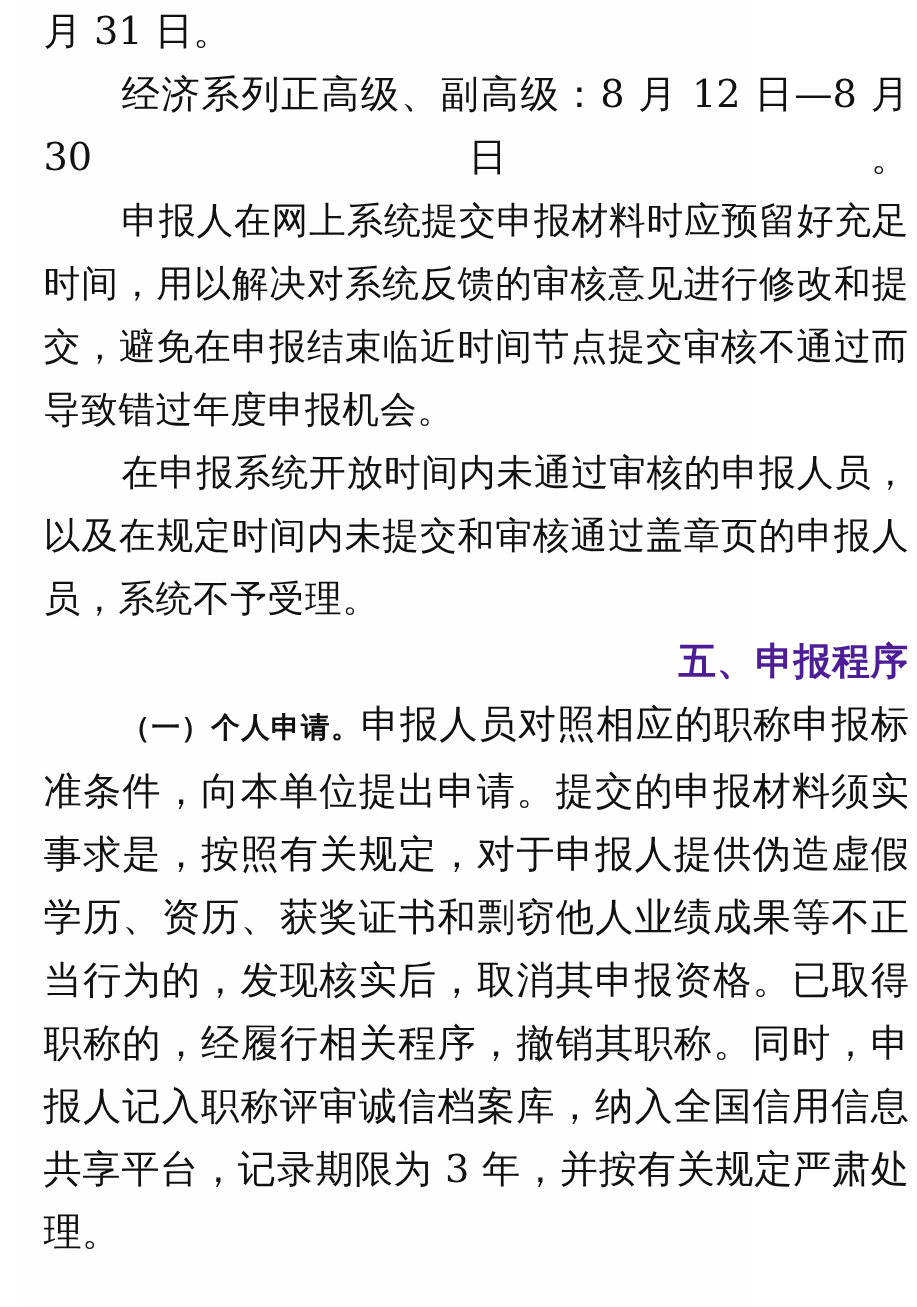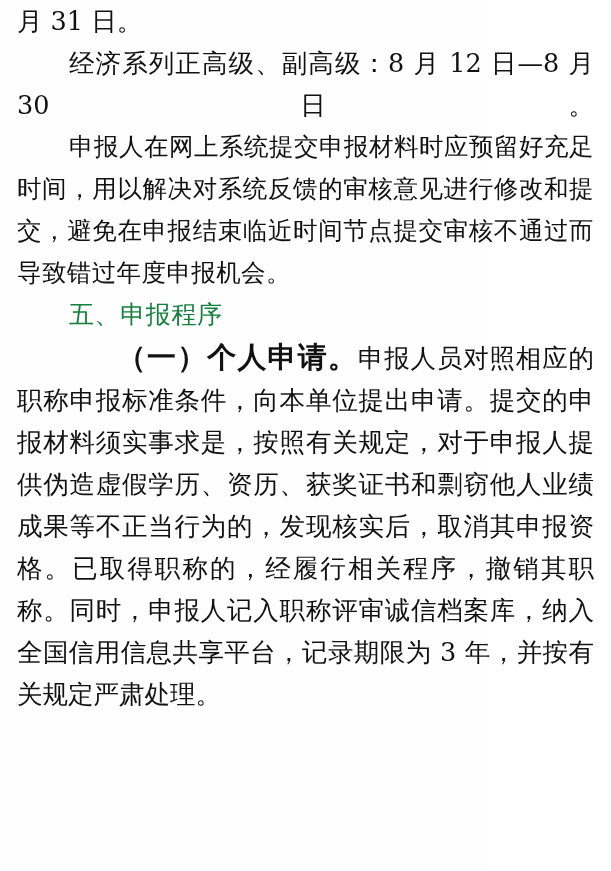--- a/index.html
+++ b/index.html
@@ -10,21 +10,21 @@
   body {
     width: 611px;
     height: 871px;
     overflow: hidden;
     font-family: "DejaVu Serif", "Liberation Serif", serif;
     color: #000000;
     position: relative;
   }
   #page {
     position: absolute;
-    left: 0;
+    left: 12px;
     top: 0;
     width: 489px;
     height: 871px;
     background: #fefefe;
   }
   #doc-body {
     position: absolute;
     left: 17px;
     top: 0px;
     width: 577px;
@@ -51,31 +51,31 @@
     font-family: "DejaVu Sans", "Liberation Sans", sans-serif;
     font-size: 24.5px;
     letter-spacing: 0.4px;
   }
   .heading {
     margin: 0;
     padding: 0;
     font-size: 25px;
     line-height: 42px;
     text-indent: 52px;
-    font-weight: 400;
+    font-weight: 700;
     font-family: "DejaVu Sans", "Liberation Sans", sans-serif;
     letter-spacing: 0.6px;
-    color: #15803d;
+    color: #4c1d95;
+    text-align: right;
   }
   .run-bold {
     font-weight: 700;
     font-family: Liberation Serif, serif;
-    font-size: 29px;
+    font-size: 19px;
     letter-spacing: 0.3px;
-    margin-left: 48px;
   }
   .run-normal {
     font-weight: 400;
     font-family: "DejaVu Serif", "Liberation Serif", serif;
     font-size: 25.5px;
     letter-spacing: 0px;
   }
   .para.last-justify {
     text-align-last: justify;
   }
@@ -86,20 +86,21 @@
 <div id="page">
   <div id="doc-body">
 
     <p class="para">月 31 日。</p>
 
     <p class="para indent last-justify">经济系列正高级、副高级：8 月 12 日—8 月 30 日。</p>
 
     <p class="para indent bold">申报人在网上系统提交申报材料时应预留好充足时间，用以解决对系统反馈的审核意见进行修改和提交，避免在申报结束临近时间节点提交审核不通过而导致错过年度申报机会。</p>
 
 
+    <p class="para indent bold">在申报系统开放时间内未通过审核的申报人员，以及在规定时间内未提交和审核通过盖章页的申报人员，系统不予受理。</p>
 
     <p class="heading">五、申报程序</p>
 
     <p class="para indent">
       <span class="run-bold">（一）个人申请。</span><span class="run-normal">申报人员对照相应的职称申报标准条件，向本单位提出申请。提交的申报材料须实事求是，按照有关规定，对于申报人提供伪造虚假学历、资历、获奖证书和剽窃他人业绩成果等不正当行为的，发现核实后，取消其申报资格。已取得职称的，经履行相关程序，撤销其职称。同时，申报人记入职称评审诚信档案库，纳入全国信用信息共享平台，记录期限为 3 年，并按有关规定严肃处理。</span>
     </p>
 
   </div>
 </div>
 

